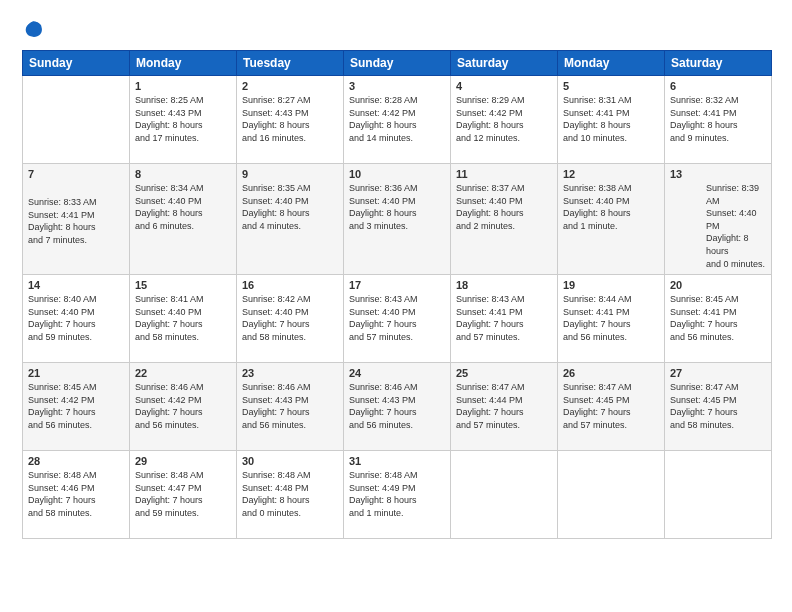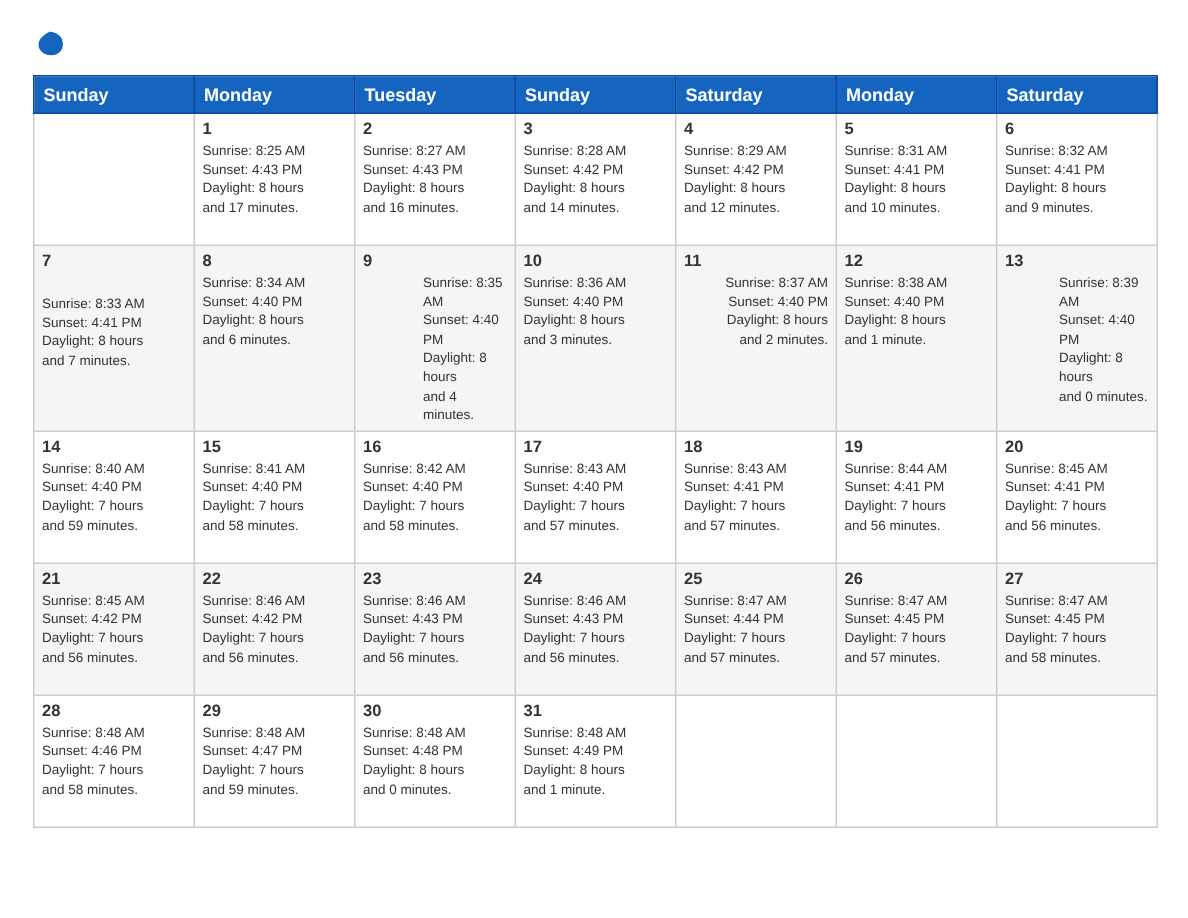--- a/index.html
+++ b/index.html
@@ -186,35 +186,35 @@
           </td>
           <td>
             <div class="day-number">8</div>
             <div class="day-info" style="white-space: pre-line;">Sunrise: 8:34 AM
 Sunset: 4:40 PM
 Daylight: 8 hours
 and 6 minutes.</div>
           </td>
           <td>
             <div class="day-number">9</div>
-            <div class="day-info" style="white-space: pre-line; margin-left: 40px;">Sunrise: 8:35 AM
+            <div class="day-info" style="white-space: pre-line;">Sunrise: 8:35 AM
 Sunset: 4:40 PM
 Daylight: 8 hours
 and 4 minutes.</div>
           </td>
           <td>
             <div class="day-number">10</div>
             <div class="day-info" style="white-space: pre-line;">Sunrise: 8:36 AM
 Sunset: 4:40 PM
 Daylight: 8 hours
 and 3 minutes.</div>
           </td>
           <td>
             <div class="day-number">11</div>
-            <div class="day-info" style="white-space: pre-line; text-align: right;">Sunrise: 8:37 AM
+            <div class="day-info" style="white-space: pre-line;">Sunrise: 8:37 AM
 Sunset: 4:40 PM
 Daylight: 8 hours
 and 2 minutes.</div>
           </td>
           <td>
             <div class="day-number">12</div>
             <div class="day-info" style="white-space: pre-line;">Sunrise: 8:38 AM
 Sunset: 4:40 PM
 Daylight: 8 hours
 and 1 minute.</div>

